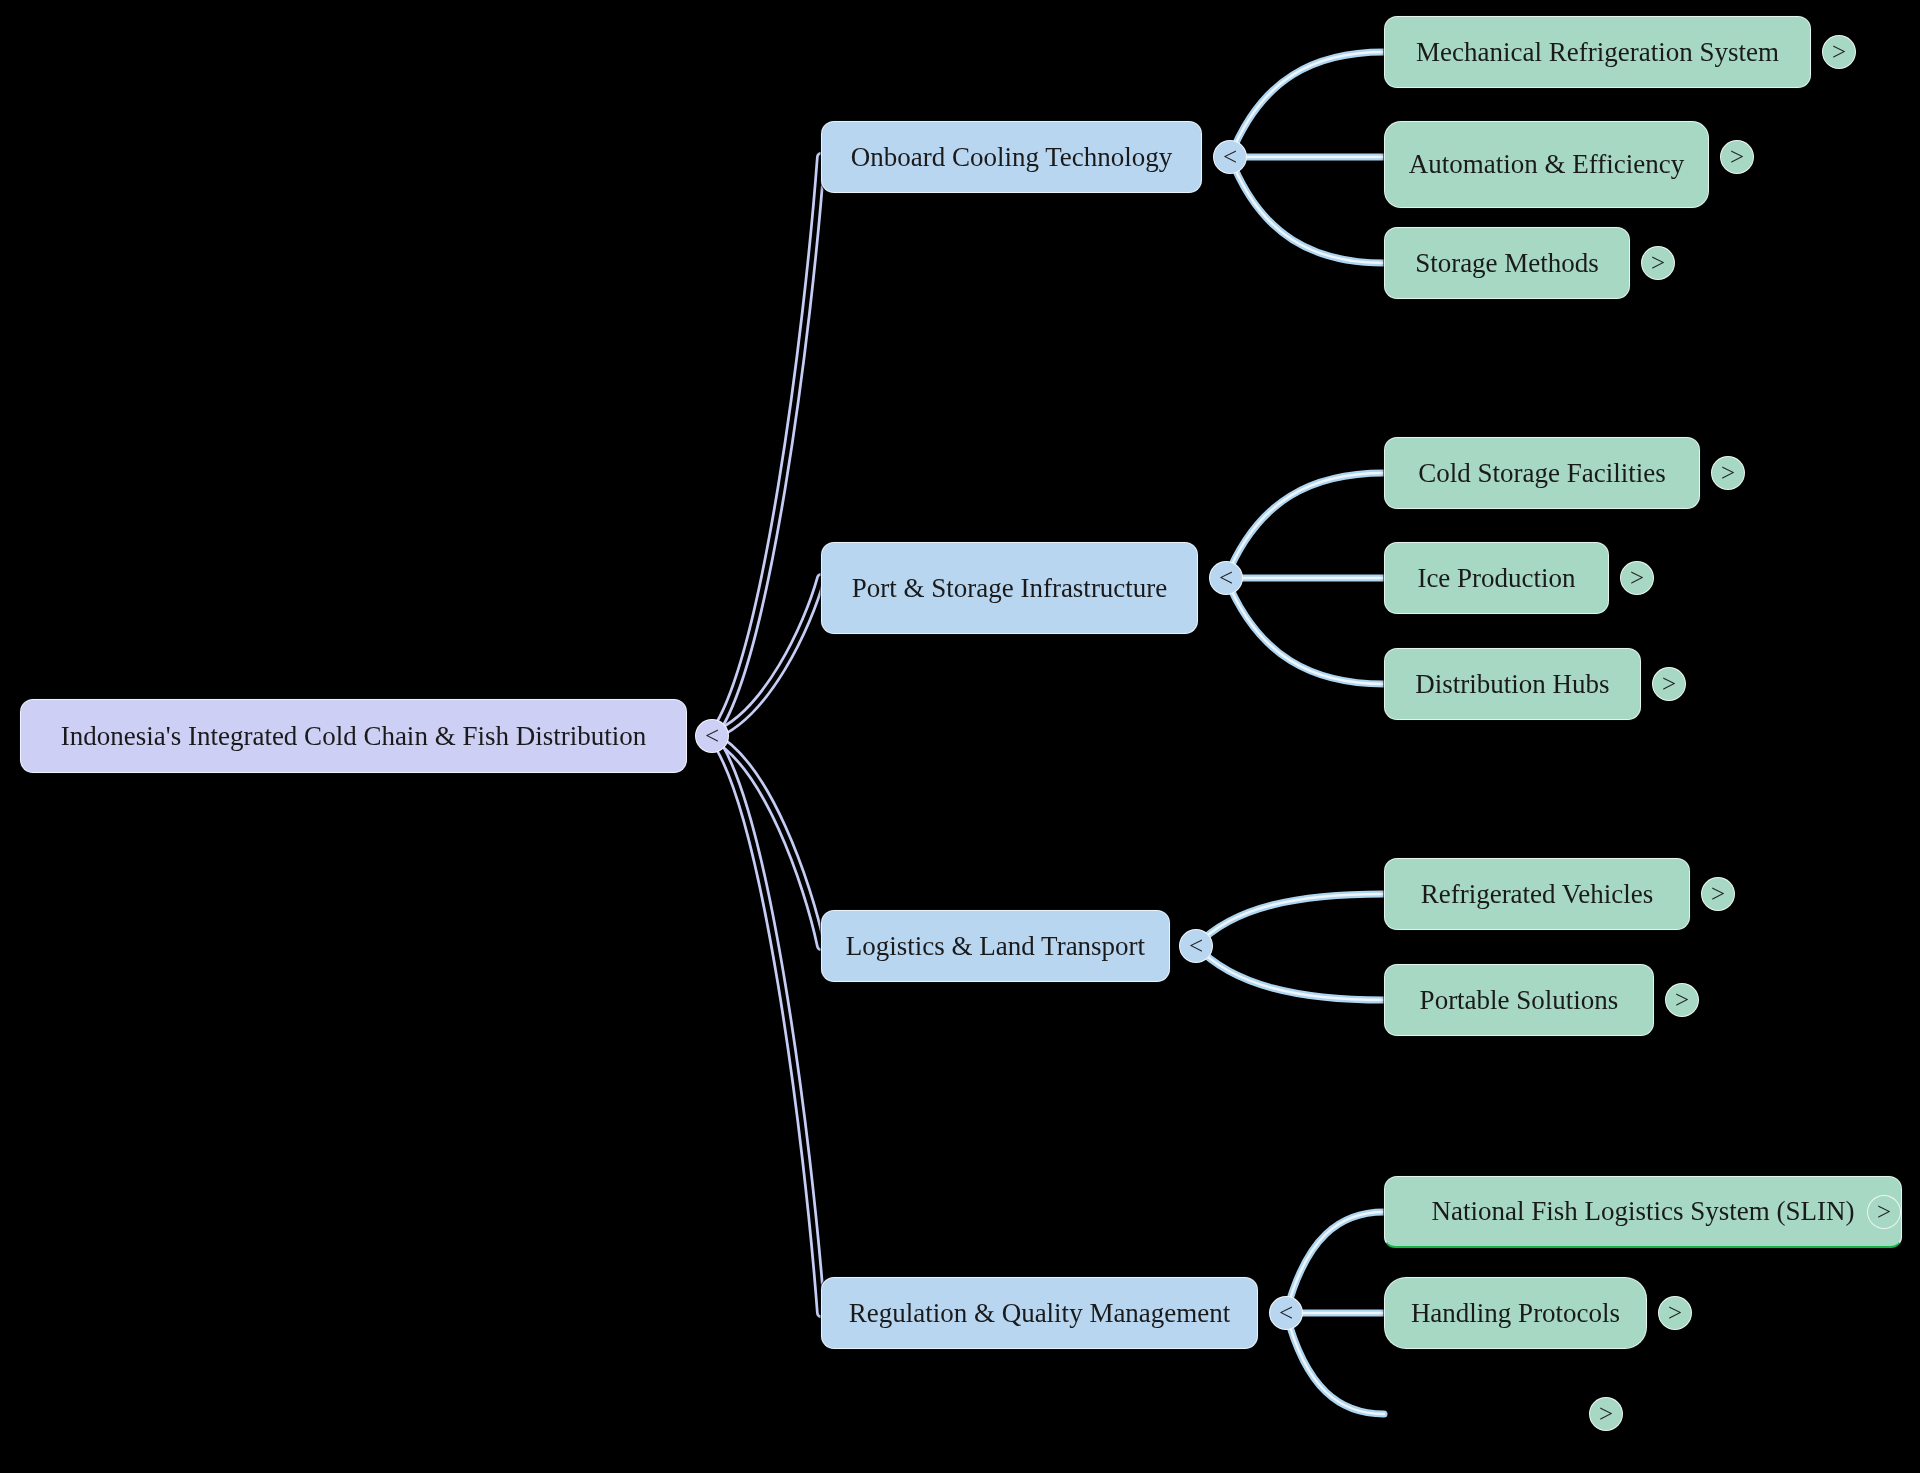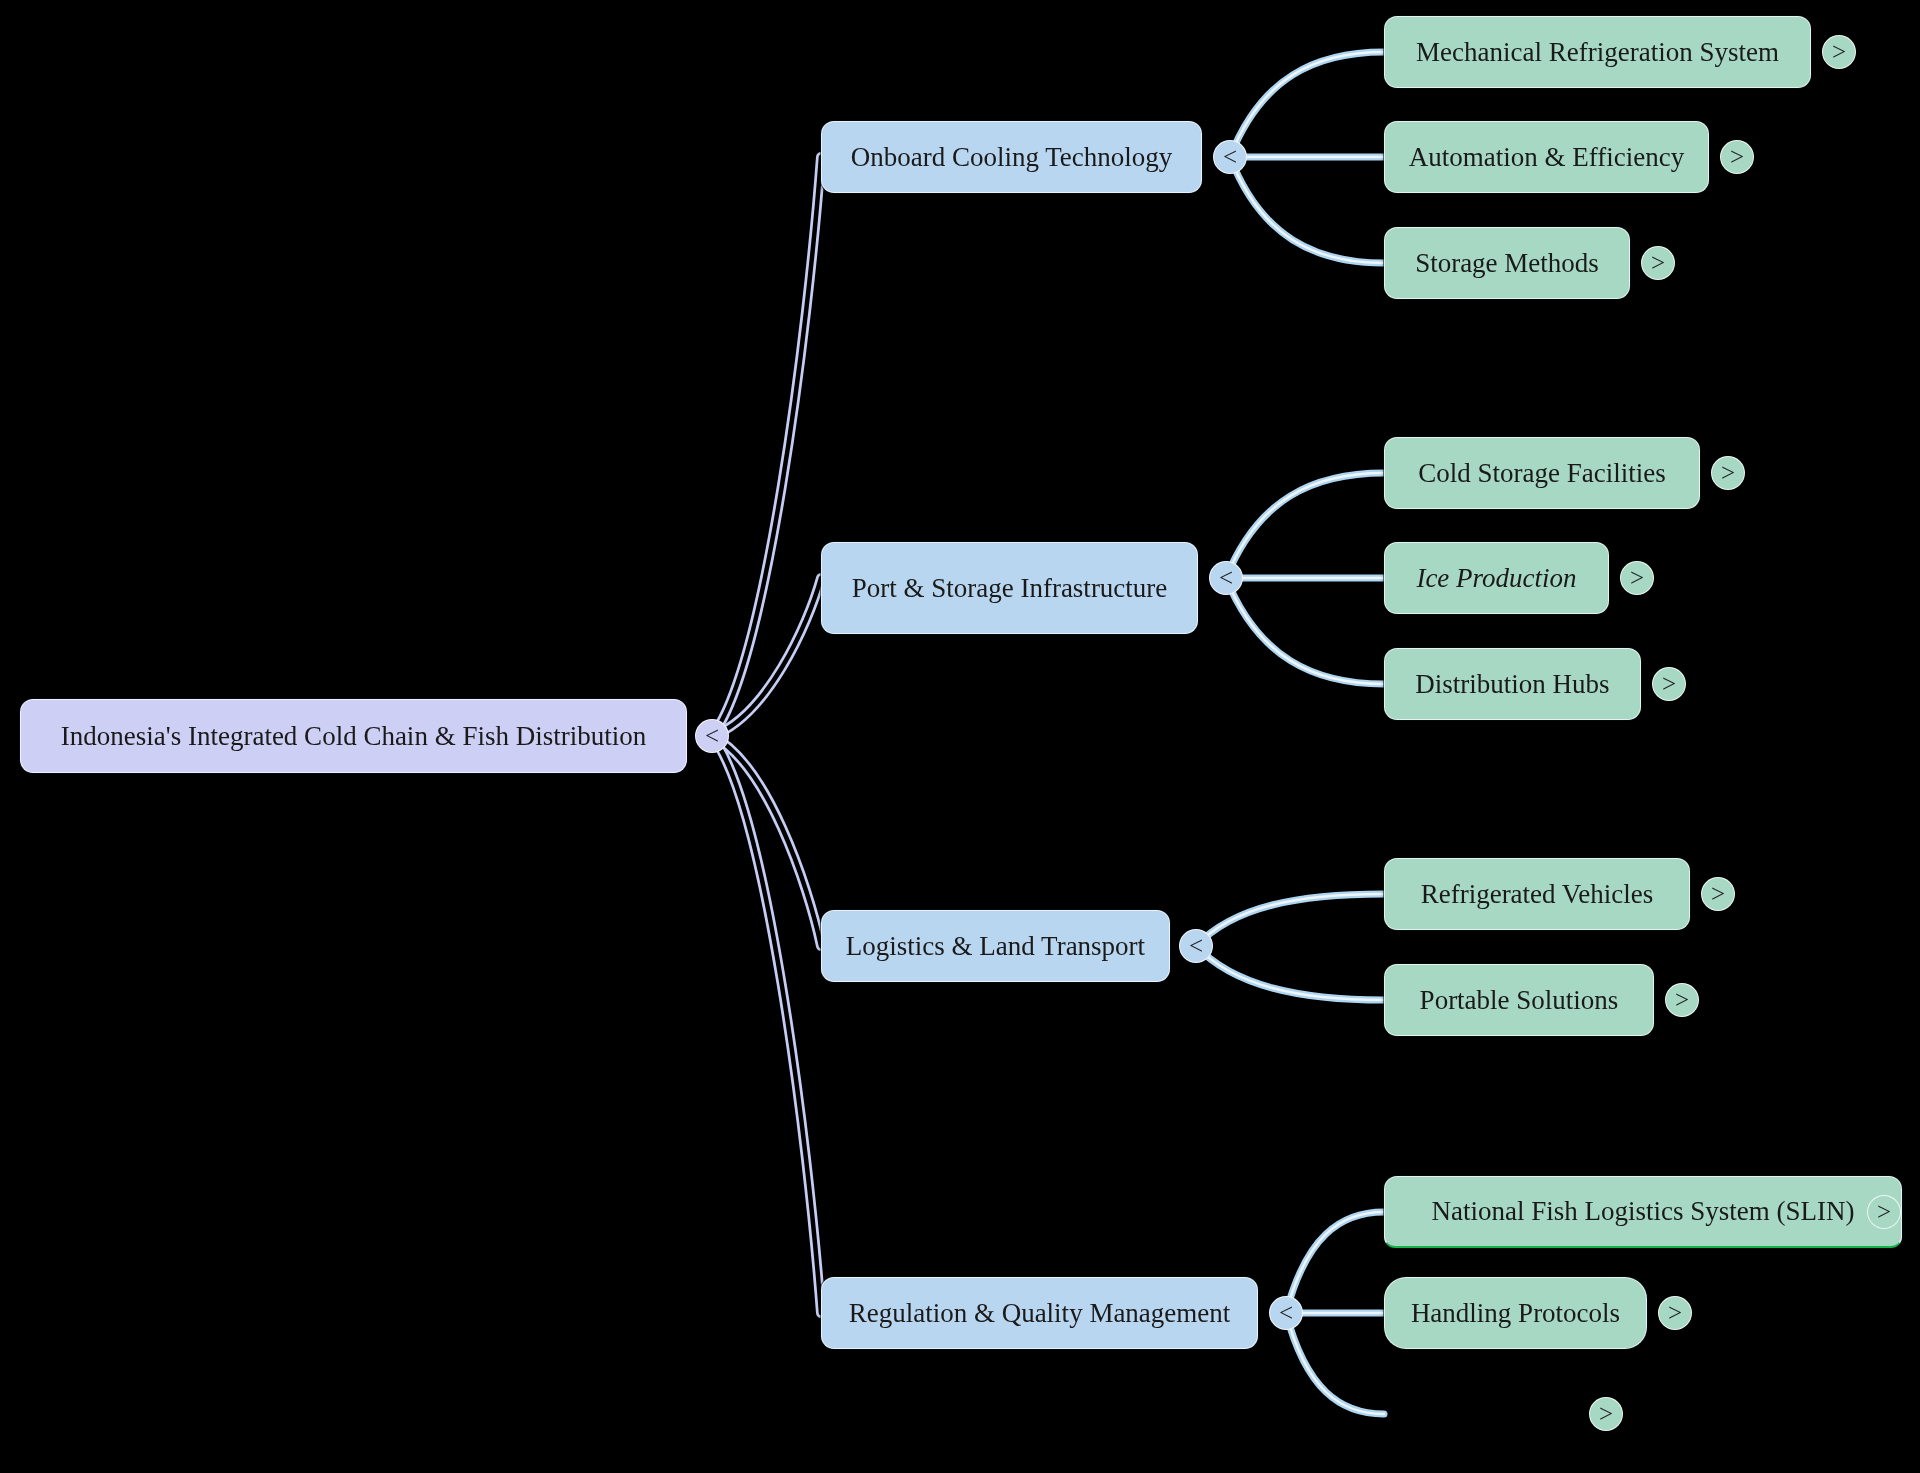--- a/index.html
+++ b/index.html
@@ -112,34 +112,34 @@
   <div class="node root" style="left:20px;top:699px;width:667px;height:74px;">
     <span>Indonesia's Integrated Cold Chain &amp; Fish Distribution</span>
   </div>
 
   <div class="node branch" style="left:821px;top:121px;width:381px;height:72px;">
     <span>Onboard Cooling Technology</span>
   </div>
   <div class="node child" style="left:1384px;top:16px;width:427px;height:72px;">
     <span>Mechanical Refrigeration System</span>
   </div>
-  <div class="node child" style="left:1384px;top:121px;width:325px;height:72px;">
+  <div class="node child" style="left:1384px;top:121px;width:325px;height:87px;border-radius:17px;">
     <span>Automation &amp; Efficiency</span>
   </div>
   <div class="node child" style="left:1384px;top:227px;width:246px;height:72px;">
     <span>Storage Methods</span>
   </div>
 
   <div class="node branch" style="left:821px;top:542px;width:377px;height:92px;">
     <span>Port &amp; Storage Infrastructure</span>
   </div>
   <div class="node child" style="left:1384px;top:437px;width:316px;height:72px;">
     <span>Cold Storage Facilities</span>
   </div>
-  <div class="node child" style="left:1384px;top:542px;width:225px;height:72px;font-style:italic;">
+  <div class="node child" style="left:1384px;top:542px;width:225px;height:72px;">
     <span>Ice Production</span>
   </div>
   <div class="node child" style="left:1384px;top:648px;width:257px;height:72px;">
     <span>Distribution Hubs</span>
   </div>
 
   <div class="node child" style="left:1384px;top:858px;width:306px;height:72px;">
     <span>Refrigerated Vehicles</span>
   </div>
   <div class="node branch" style="left:821px;top:910px;width:349px;height:72px;">

